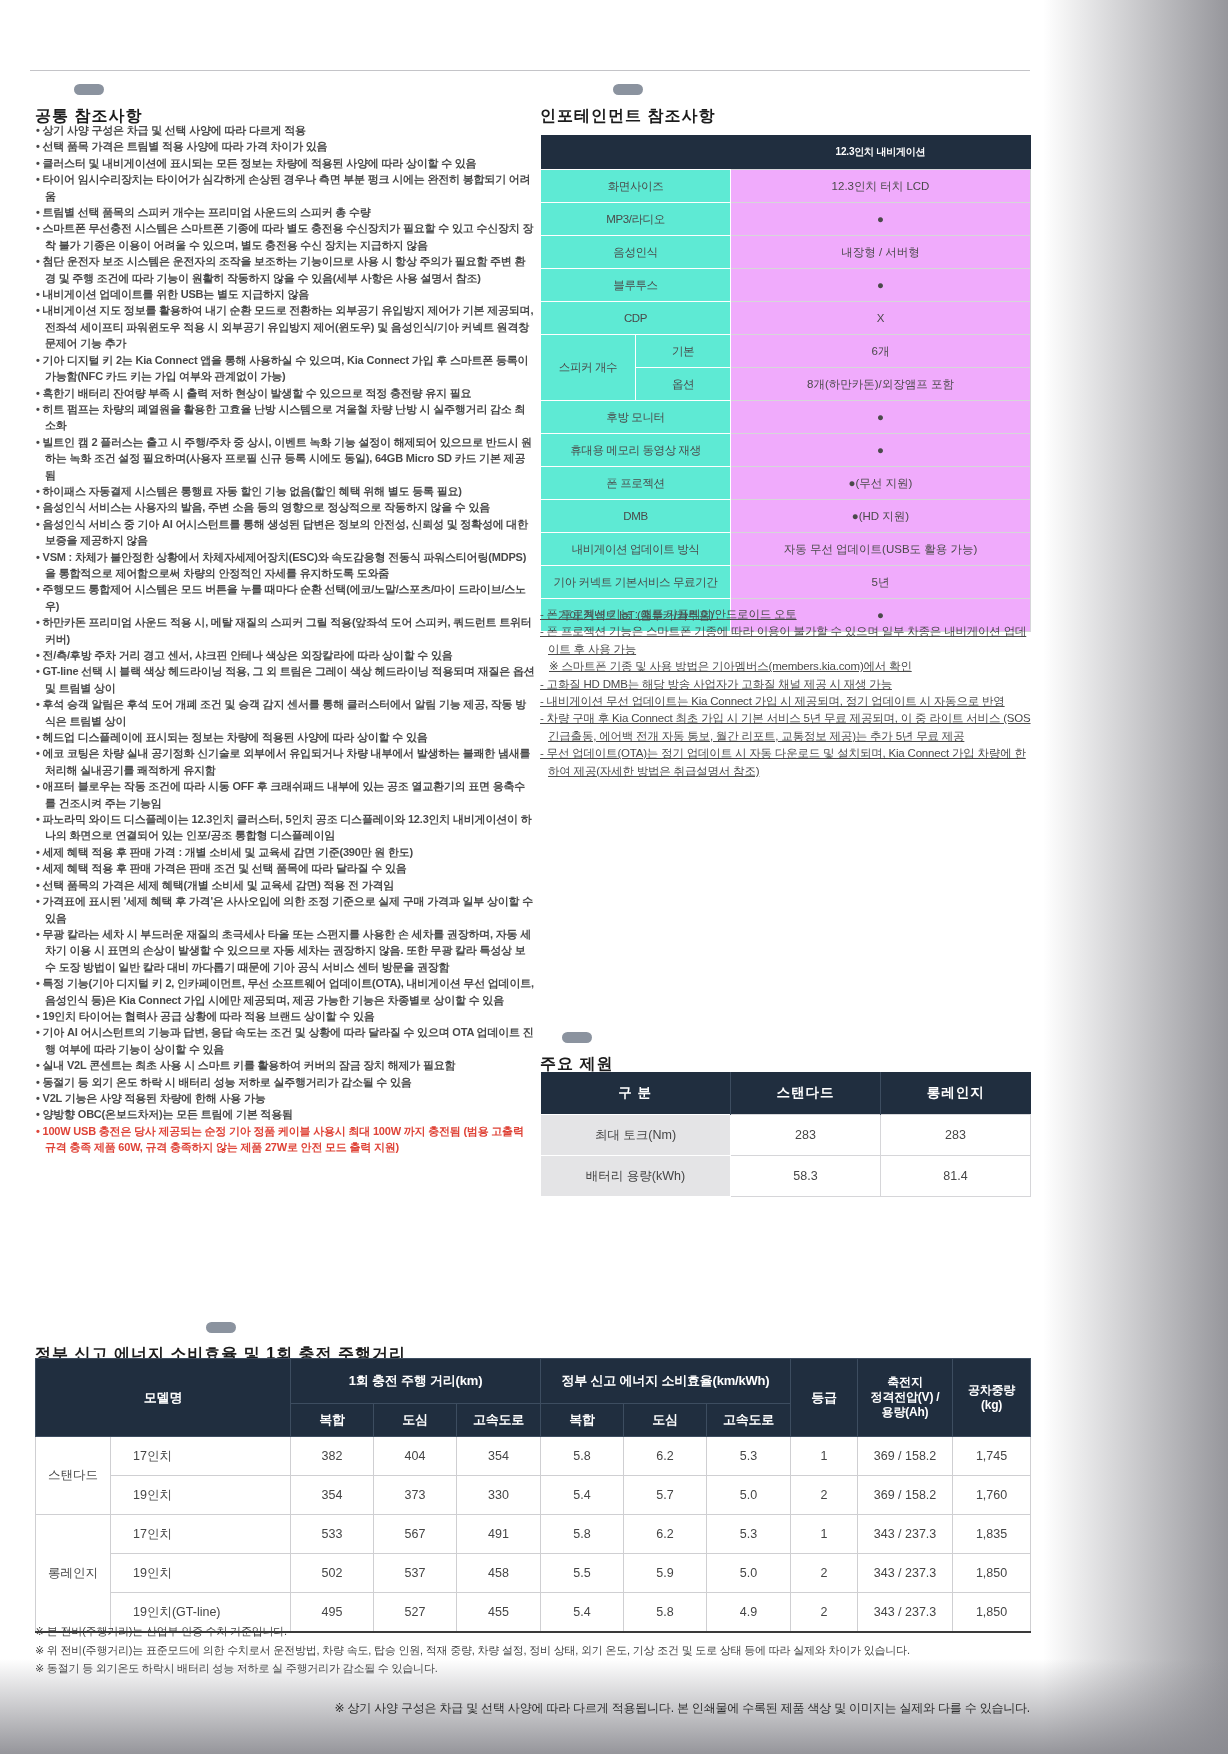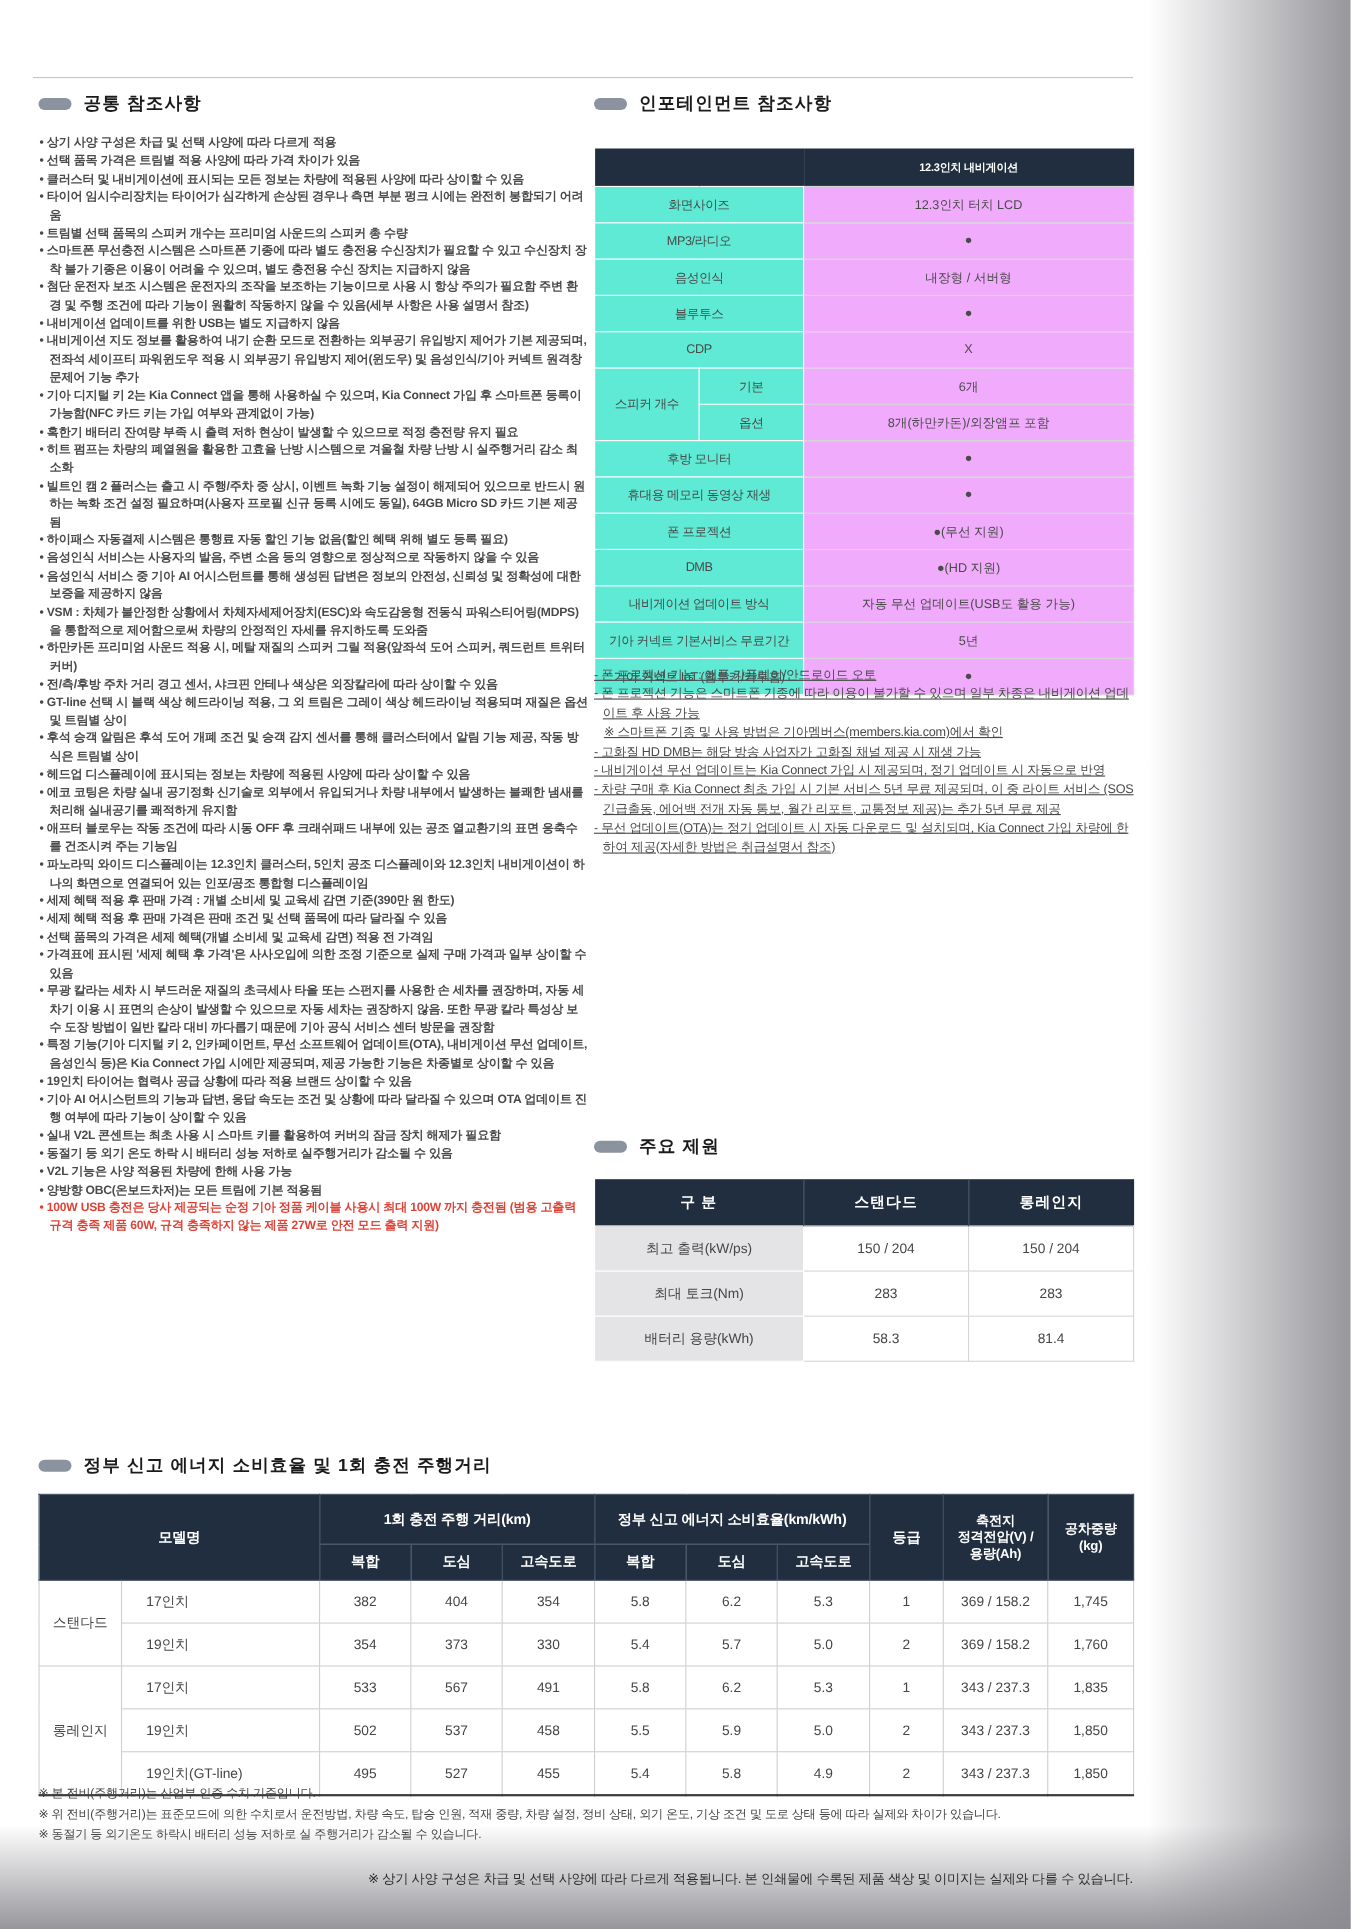--- a/index.html
+++ b/index.html
@@ -2,21 +2,21 @@
 <html lang="ko"><head>
 <meta charset="utf-8">
 <style>
   html,body{margin:0;padding:0;background:#fff;}
   .page{position:relative;width:1228px;height:1754px;background:#fff;overflow:hidden;
         font-family:"Liberation Sans","DejaVu Sans",sans-serif;color:#4a4a4a;}
   .abs{position:absolute;}
   .top-rule{position:absolute;left:30px;top:70px;width:1000px;height:1px;background:#c4c4c8;}
 
   .section-head{position:absolute;display:flex;align-items:center;gap:11px;
-                font-weight:bold;font-size:16px;color:#1b1b1b;letter-spacing:1px;}
+                font-weight:bold;font-size:16px;color:#1b1b1b;letter-spacing:1px;flex-direction:column;}
   .pill{width:30px;height:11px;border-radius:6px;background:#8b939f;flex:0 0 auto;}
 
   ul.notes{position:absolute;margin:0;padding:0;list-style:none;
            font-size:11px;line-height:16.4px;color:#4a4a4a;letter-spacing:-0.2px;font-weight:bold;}
   ul.notes li{padding-left:9px;text-indent:-9px;}
   ul.notes li::before{content:"• ";}
   ul.notes li.red{color:#df4337;}
 
   .info-notes{position:absolute;font-size:11.5px;line-height:17.4px;color:#4a4a4a;letter-spacing:-0.2px;}
   .info-notes .note-line{padding-left:8px;text-indent:-8px;text-decoration:underline;}
@@ -98,20 +98,21 @@
       <li>빌트인 캠 2 플러스는 출고 시 주행/주차 중 상시, 이벤트 녹화 기능 설정이 해제되어 있으므로 반드시 원하는 녹화 조건 설정 필요하며(사용자 프로필 신규 등록 시에도 동일), 64GB Micro SD 카드 기본 제공됨</li>
 
       <li>하이패스 자동결제 시스템은 통행료 자동 할인 기능 없음(할인 혜택 위해 별도 등록 필요)</li>
 
       <li>음성인식 서비스는 사용자의 발음, 주변 소음 등의 영향으로 정상적으로 작동하지 않을 수 있음</li>
 
       <li>음성인식 서비스 중 기아 AI 어시스턴트를 통해 생성된 답변은 정보의 안전성, 신뢰성 및 정확성에 대한 보증을 제공하지 않음</li>
 
       <li>VSM : 차체가 불안정한 상황에서 차체자세제어장치(ESC)와 속도감응형 전동식 파워스티어링(MDPS)을 통합적으로 제어함으로써 차량의 안정적인 자세를 유지하도록 도와줌</li>
 
+      <li>주행모드 통합제어 시스템은 모드 버튼을 누를 때마다 순환 선택(에코/노말/스포츠/마이 드라이브/스노우)</li>
 
       <li>하만카돈 프리미엄 사운드 적용 시, 메탈 재질의 스피커 그릴 적용(앞좌석 도어 스피커, 쿼드런트 트위터 커버)</li>
 
       <li>전/측/후방 주차 거리 경고 센서, 샤크핀 안테나 색상은 외장칼라에 따라 상이할 수 있음</li>
 
       <li>GT-line 선택 시 블랙 색상 헤드라이닝 적용, 그 외 트림은 그레이 색상 헤드라이닝 적용되며 재질은 옵션 및 트림별 상이</li>
 
       <li>후석 승객 알림은 후석 도어 개폐 조건 및 승객 감지 센서를 통해 클러스터에서 알림 기능 제공, 작동 방식은 트림별 상이</li>
 
       <li>헤드업 디스플레이에 표시되는 정보는 차량에 적용된 사양에 따라 상이할 수 있음</li>
@@ -273,25 +274,20 @@
       </colgroup>
     <thead>
       <tr>
         <th>구 분</th>
         <th>스탠다드</th>
         <th>롱레인지</th>
       </tr>
     </thead>
     <tbody>
 
-        <tr>
-          <td class="lbl">최고 출력(kW/ps)</td>
-          <td class="val">150 / 204</td>
-          <td class="val">150 / 204</td>
-        </tr>
 
         <tr>
           <td class="lbl">최대 토크(Nm)</td>
           <td class="val">283</td>
           <td class="val">283</td>
         </tr>
 
         <tr>
           <td class="lbl">배터리 용량(kWh)</td>
           <td class="val">58.3</td>

